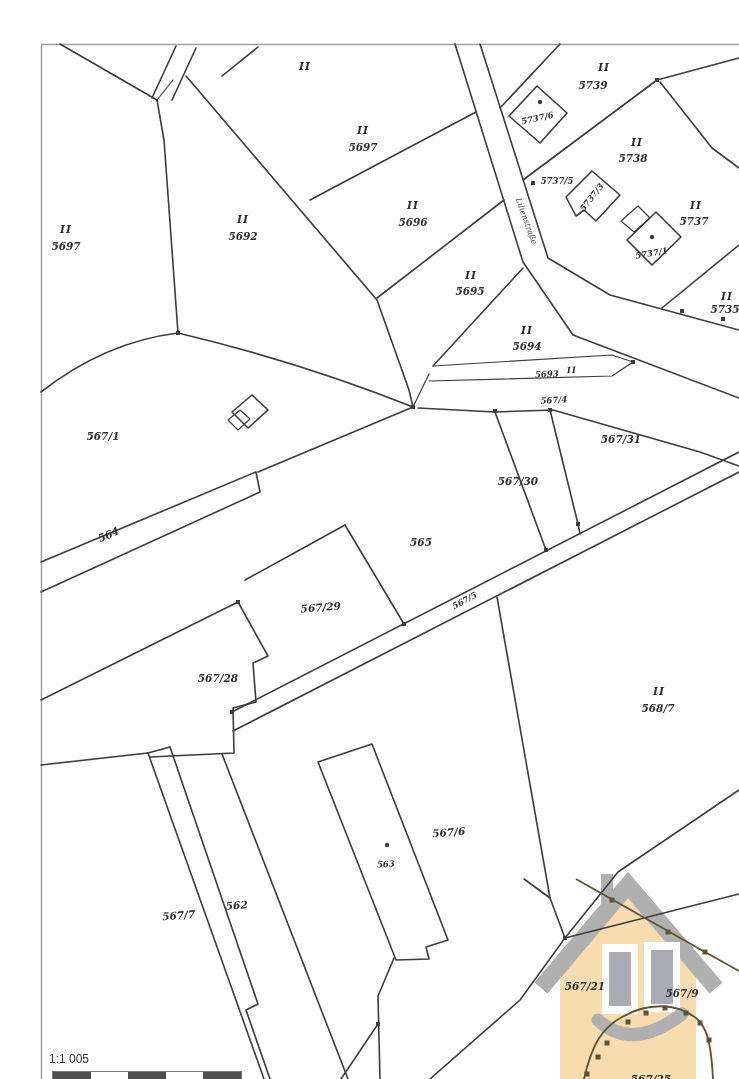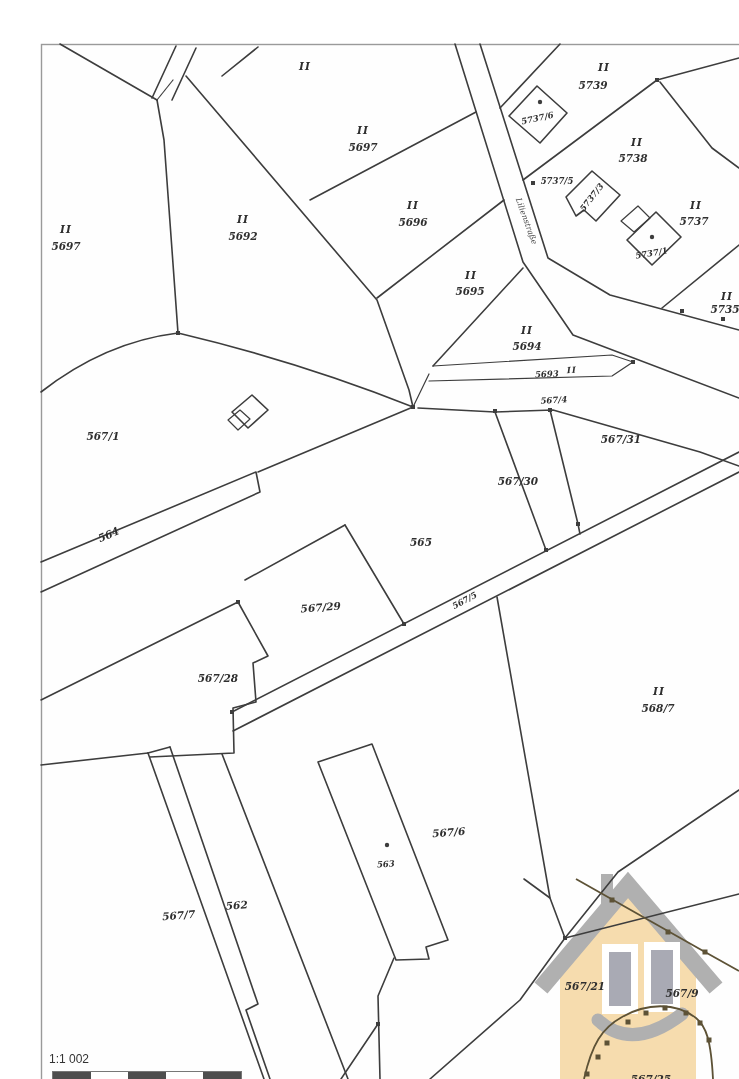--- a/index.html
+++ b/index.html
@@ -181,21 +181,21 @@
         <rect x="662.5" y="1005.5" width="5" height="5" fill="#5d5236"></rect>
         <rect x="683.5" y="1010.5" width="5" height="5" fill="#5d5236"></rect>
         <rect x="697.5" y="1020.5" width="5" height="5" fill="#5d5236"></rect>
         <rect x="706.5" y="1037.5" width="5" height="5" fill="#5d5236"></rect>
         <circle cx="540" cy="102" r="2.2" fill="#3d3d3d"></circle>
         <circle cx="652" cy="237" r="2.2" fill="#3d3d3d"></circle>
         <circle cx="387" cy="845" r="2.2" fill="#3d3d3d"></circle>
       </g>
   </svg>
 
-  <div class="scale-text">1:1 002</div>
+  <div class="scale-text">1:1 005</div>
   <div class="scalebar">
     <span class="sb-d"></span>
       <span class="sb-w"></span>
       <span class="sb-d"></span>
       <span class="sb-w"></span>
       <span class="sb-d"></span>
   </div>
 </div>
 
 </body></html>

